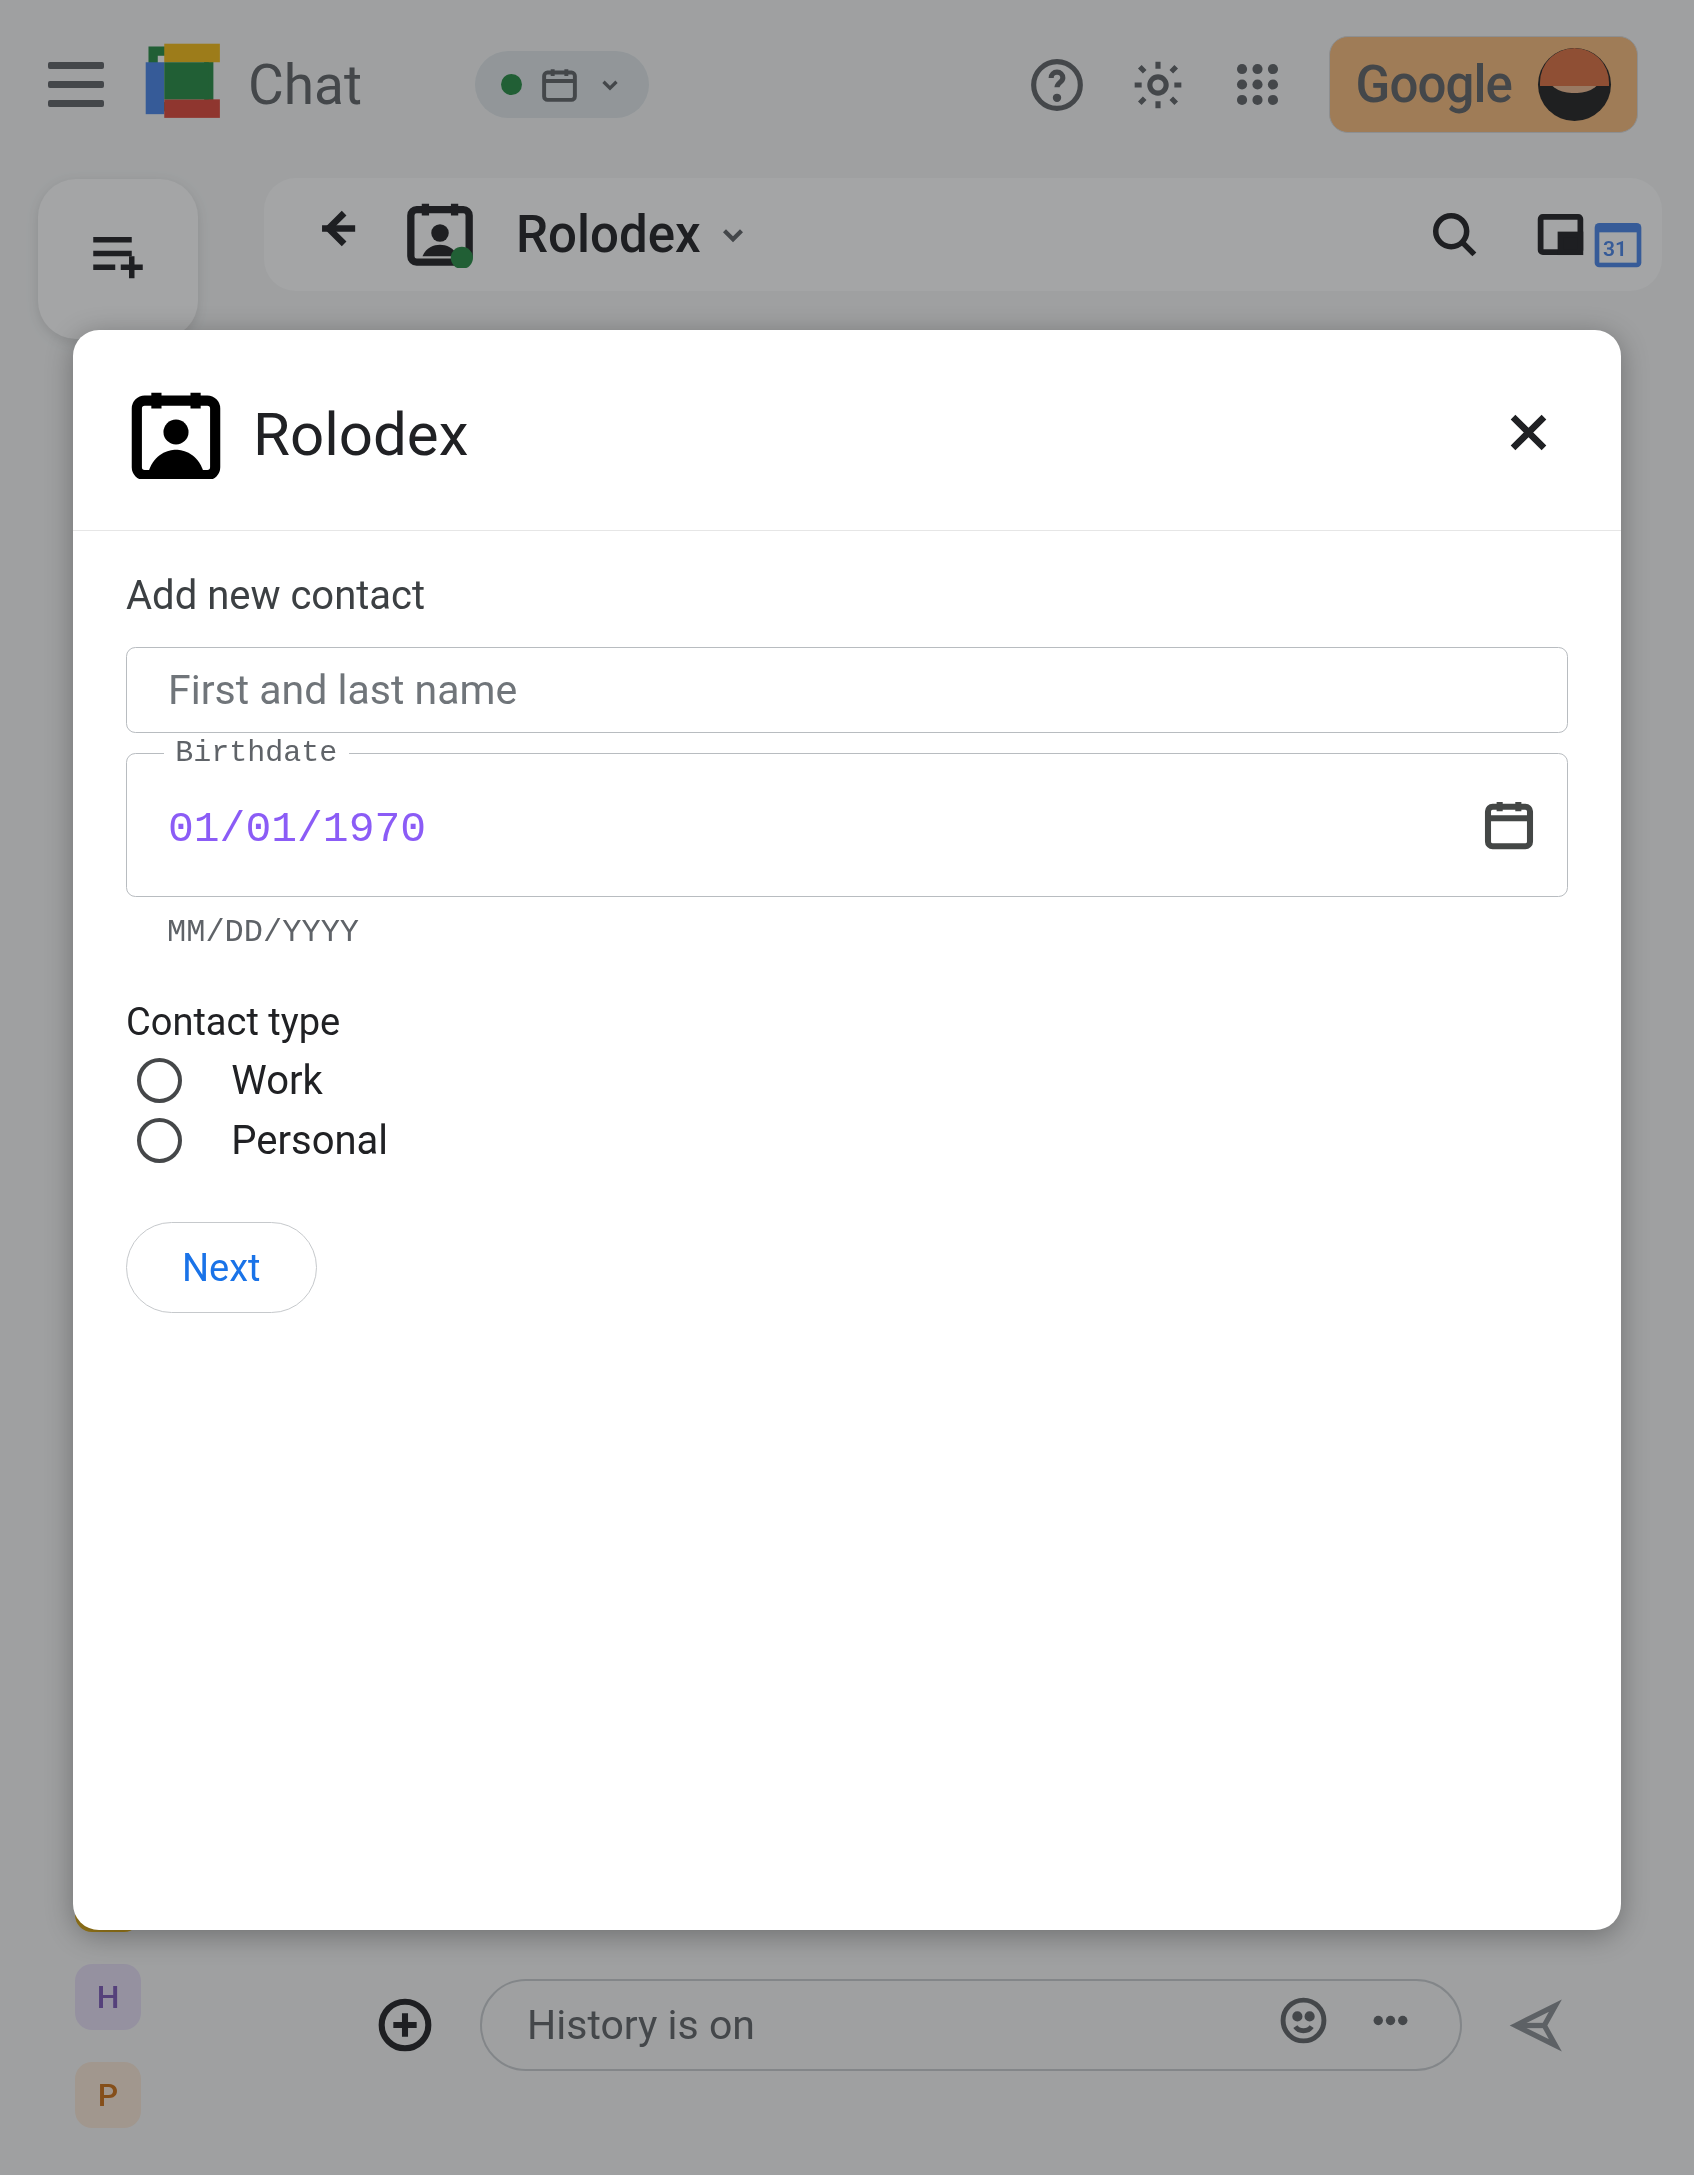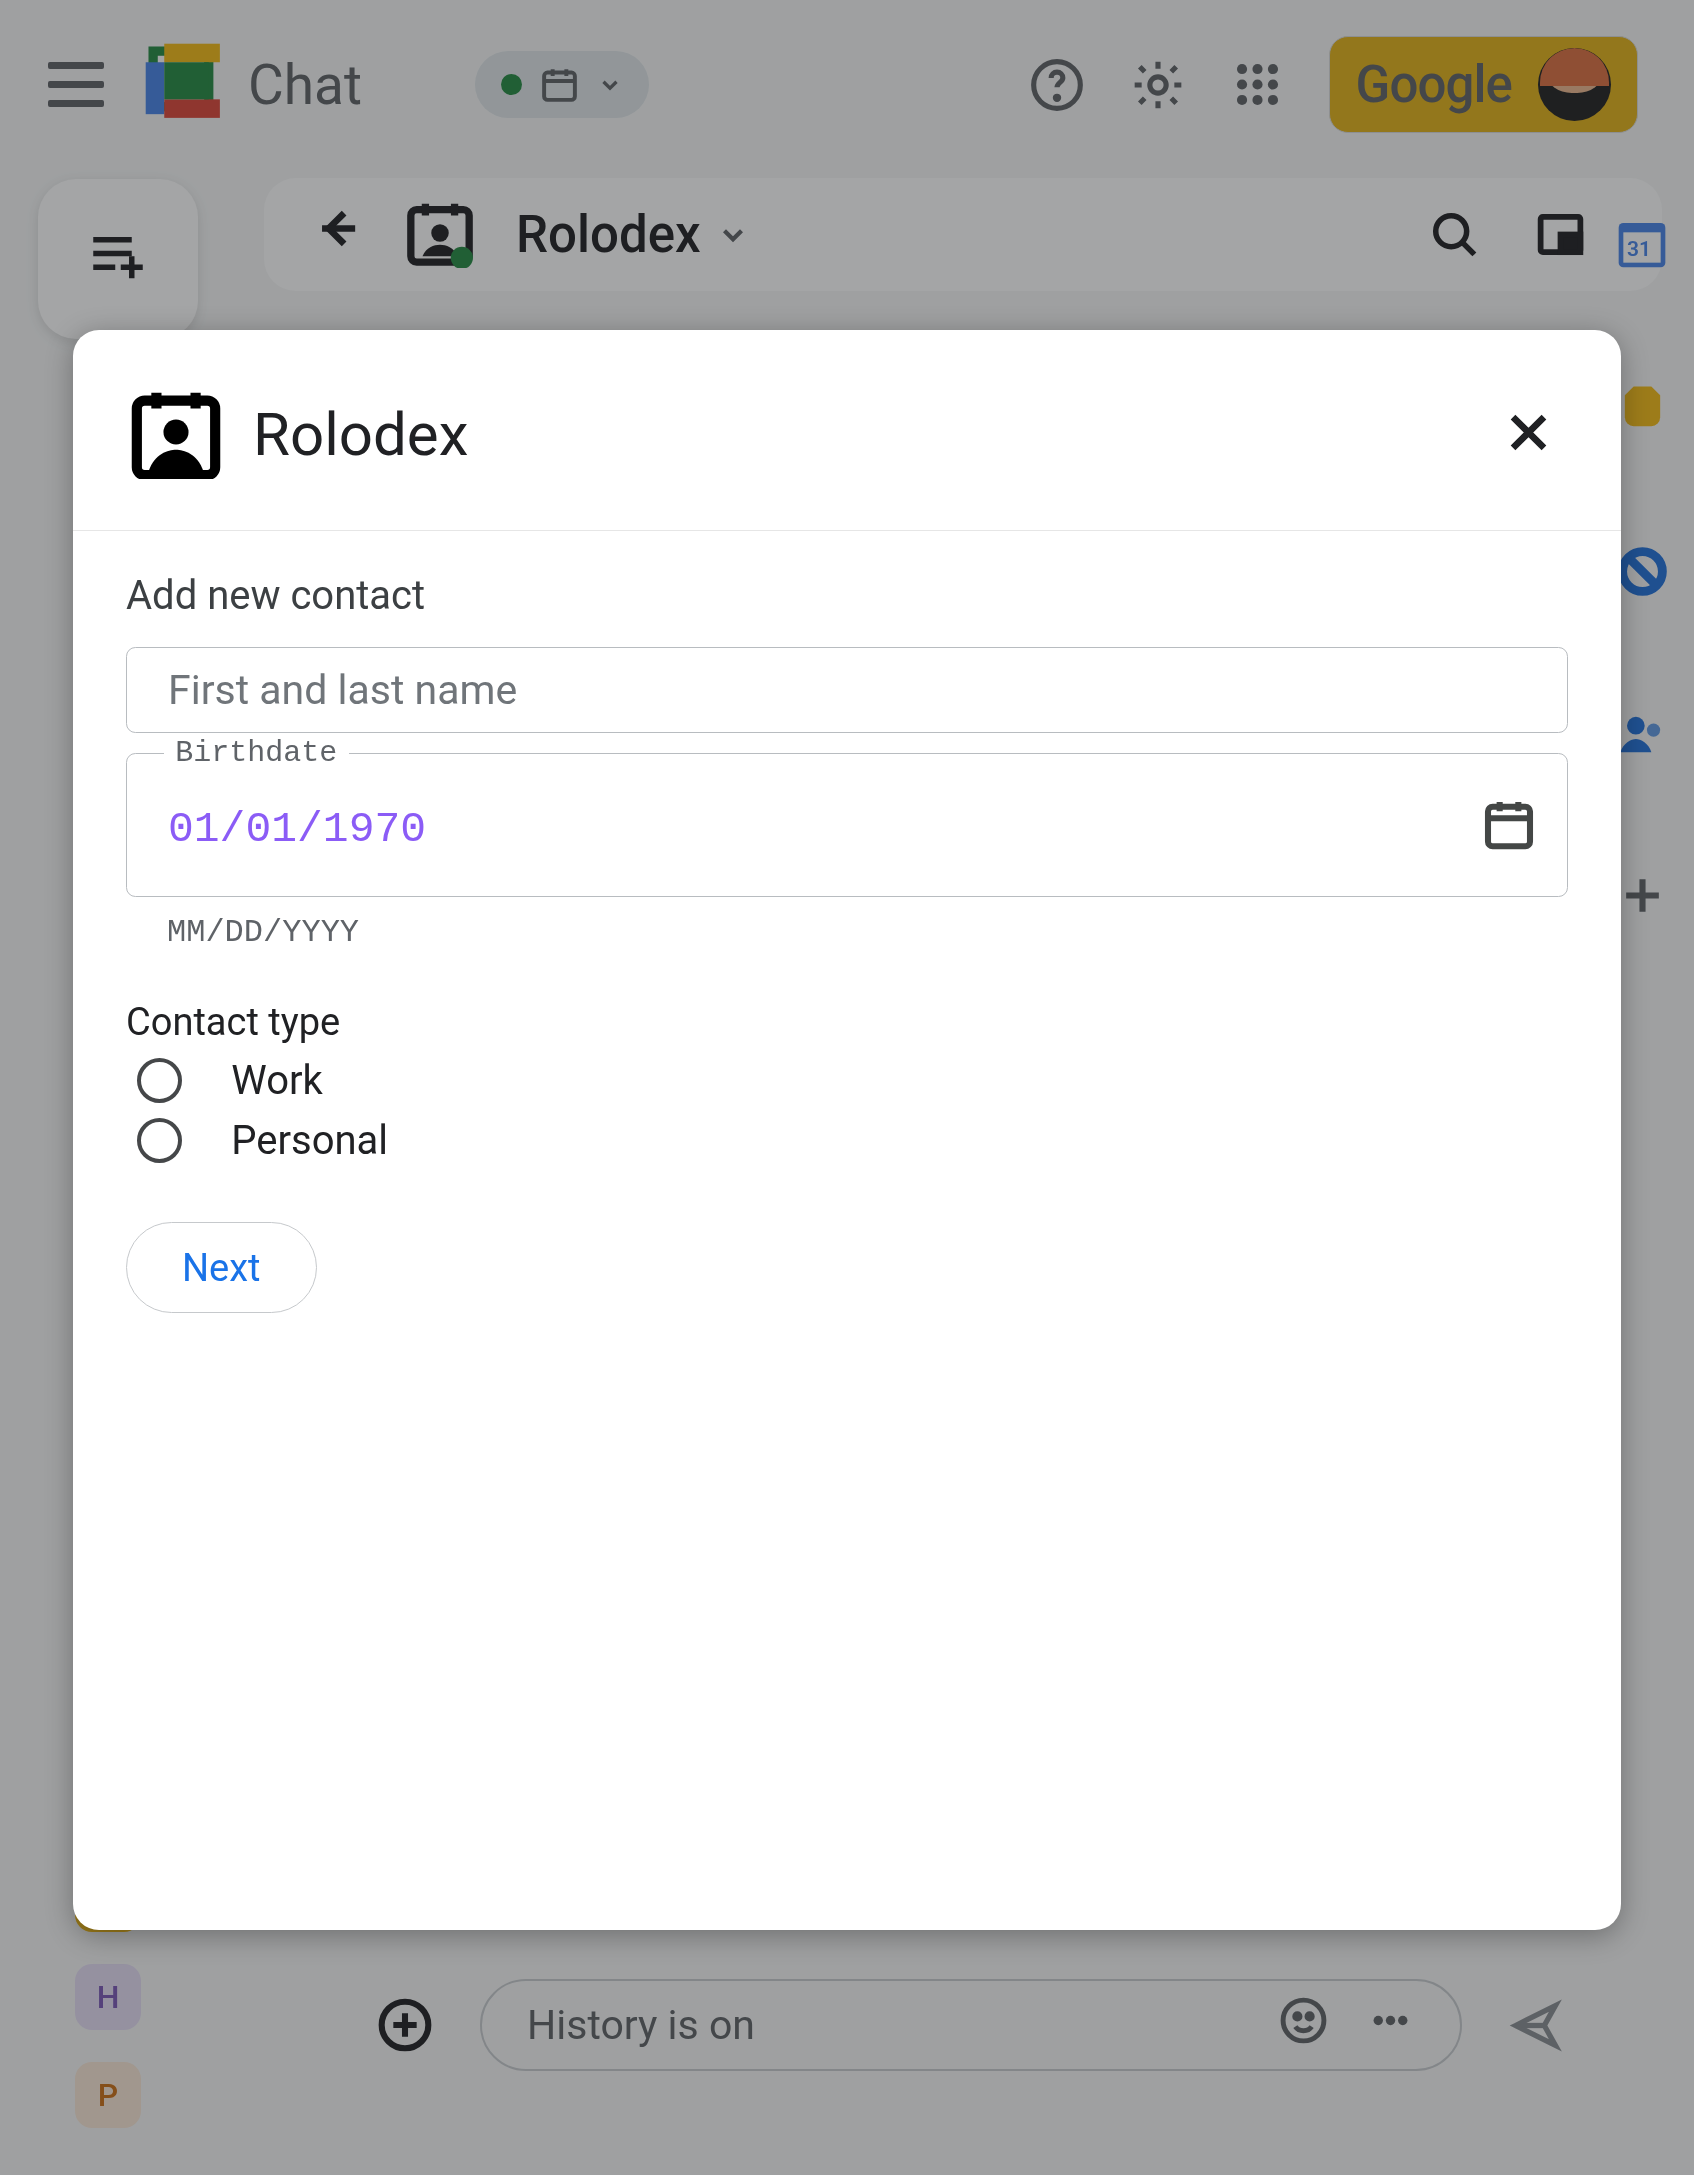--- a/index.html
+++ b/index.html
@@ -52,21 +52,21 @@
     display: inline-flex;
     align-items: center;
     justify-content: center;
   }
   .bg-right { margin-left: auto; display: flex; align-items: center; gap: 45px; }
   .bg-google-box {
     border: 1.9px solid #d9dbdd;
     border-radius: 19px;
     padding: 11.3px 26px;
     display: flex; align-items: center; gap: 26px;
-    background: #eab308;
+    background: #fdba74;
   }
   .bg-google-box .g-word {
     font-size: 51px; color: #5f6368; letter-spacing: -0.9px; font-weight: 500;
   }
   .bg-avatar {
     width: 73px; height: 73px; border-radius: 50%;
     background: #222;
     position: relative;
     overflow: hidden;
   }
@@ -99,21 +99,21 @@
   .bg-fab {
     position: absolute; top: 179px; left: 38px;
     width: 160px; height: 160px;
     background: #fff; border-radius: 38px;
     box-shadow: 0 3.8px 13px rgba(0,0,0,0.12);
     display:flex; align-items:center; justify-content:center;
   }
 
   .bg-rail {
     position: absolute; right: 0; top: 188px; width: 104px;
-    display:flex; flex-direction:column; gap: 106px; align-items:center;
+    display:flex; gap: 106px; align-items:center;
     padding-top: 28px;
   }
 
   .bg-compose {
     position:absolute; left:377px; right:132px; bottom:104px;
     display:flex; align-items:center; gap:47px;
   }
   .bg-compose-input {
     flex:1; height:92px; border:2.8px solid #c8ccd0; border-radius:56px;
     display:flex; align-items:center; padding:0 45px; gap:28px;

